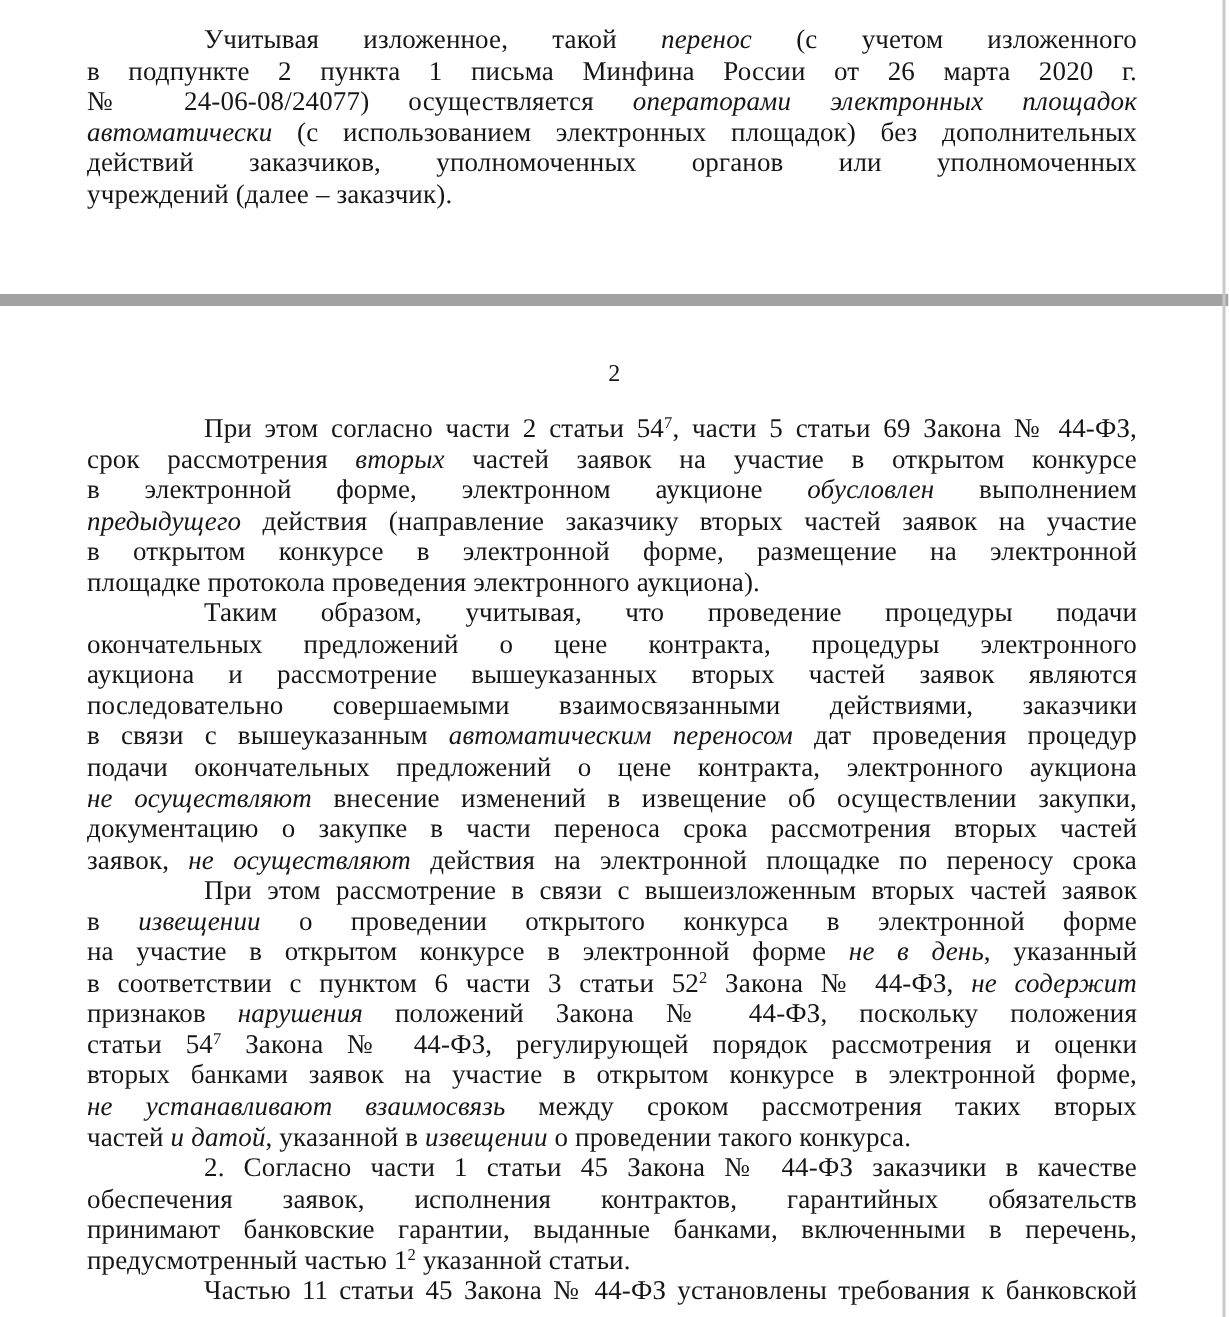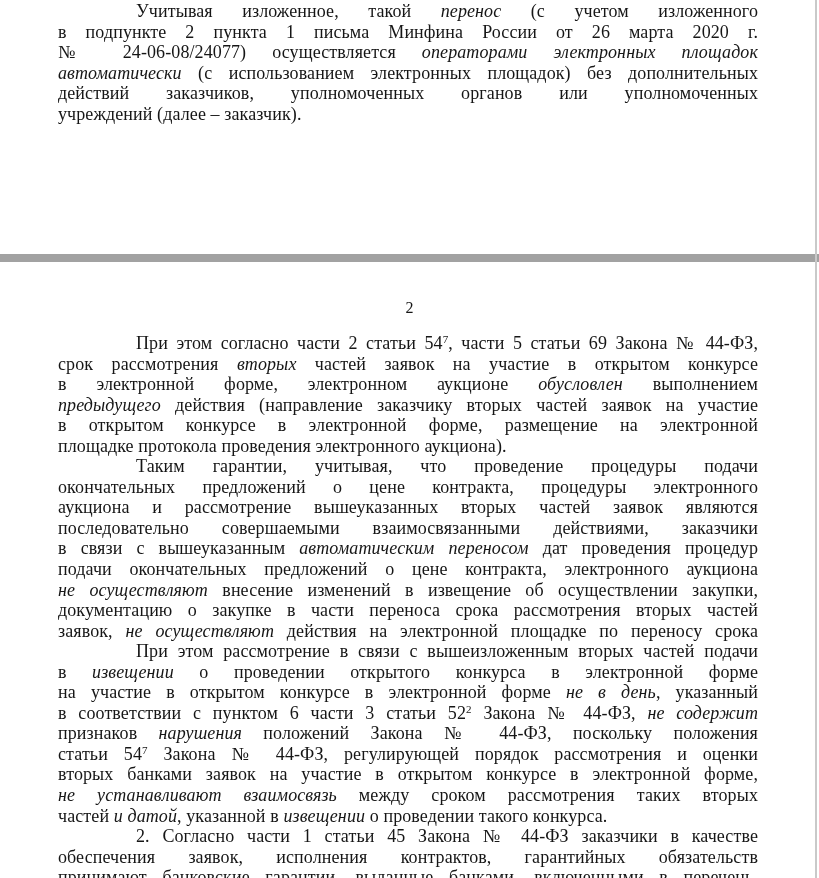--- a/index.html
+++ b/index.html
@@ -13,22 +13,22 @@
     background: #ffffff;
     font-family: "Liberation Serif", "DejaVu Serif", serif;
     color: #161616;
     position: relative;
   }
   .page {
     position: relative;
     background: #ffffff;
   }
   #page1 {
-    height: 254px;
-    padding-top: 1px;
+    height: 196px;
+    padding-top: 16px;
     box-sizing: border-box;
     overflow: hidden;
   }
   #divider {
     height: 8px;
     width: 819px;
   }
   #page2 {
     height: 674px;
     padding-top: 36px;
@@ -106,32 +106,32 @@
   <div class="textblock" id="page2-text">
       <div class="para">
         <div class="line indent">При этом согласно части 2 статьи 54<sup>7</sup>, части 5 статьи 69 Закона № 44-ФЗ,</div>
         <div class="line">срок рассмотрения <i>вторых</i> частей заявок на участие в открытом конкурсе</div>
         <div class="line">в электронной форме, электронном аукционе <i>обусловлен</i> выполнением</div>
         <div class="line"><i>предыдущего</i> действия (направление заказчику вторых частей заявок на участие</div>
         <div class="line">в открытом конкурсе в электронной форме, размещение на электронной</div>
         <div class="line last">площадке протокола проведения электронного аукциона).</div>
       </div>
       <div class="para">
-        <div class="line indent">Таким гарантии, учитывая, что проведение процедуры подачи</div>
+        <div class="line indent">Таким образом, учитывая, что проведение процедуры подачи</div>
         <div class="line">окончательных предложений о цене контракта, процедуры электронного</div>
         <div class="line">аукциона и рассмотрение вышеуказанных вторых частей заявок являются</div>
         <div class="line">последовательно совершаемыми взаимосвязанными действиями, заказчики</div>
         <div class="line">в связи с вышеуказанным <i>автоматическим переносом</i> дат проведения процедур</div>
         <div class="line">подачи окончательных предложений о цене контракта, электронного аукциона</div>
         <div class="line"><i>не осуществляют</i> внесение изменений в извещение об осуществлении закупки,</div>
         <div class="line">документацию о закупке в части переноса срока рассмотрения вторых частей</div>
         <div class="line">заявок, <i>не осуществляют</i> действия на электронной площадке по переносу срока</div>
       </div>
       <div class="para">
-        <div class="line indent">При этом рассмотрение в связи с вышеизложенным вторых частей подачи</div>
+        <div class="line indent">При этом рассмотрение в связи с вышеизложенным вторых частей заявок</div>
         <div class="line">в <i>извещении</i> о проведении открытого конкурса в электронной форме</div>
         <div class="line">на участие в открытом конкурсе в электронной форме <i>не в день</i>, указанный</div>
         <div class="line">в соответствии с пунктом 6 части 3 статьи 52<sup>2</sup> Закона № 44-ФЗ, <i>не содержит</i></div>
         <div class="line">признаков <i>нарушения</i> положений Закона № 44-ФЗ, поскольку положения</div>
         <div class="line">статьи 54<sup>7</sup> Закона № 44-ФЗ, регулирующей порядок рассмотрения и оценки</div>
         <div class="line">вторых банками заявок на участие в открытом конкурсе в электронной форме,</div>
         <div class="line"><i>не устанавливают взаимосвязь</i> между сроком рассмотрения таких вторых</div>
         <div class="line last">частей <i>и датой</i>, указанной в <i>извещении</i> о проведении такого конкурса.</div>
       </div>
       <div class="para">

